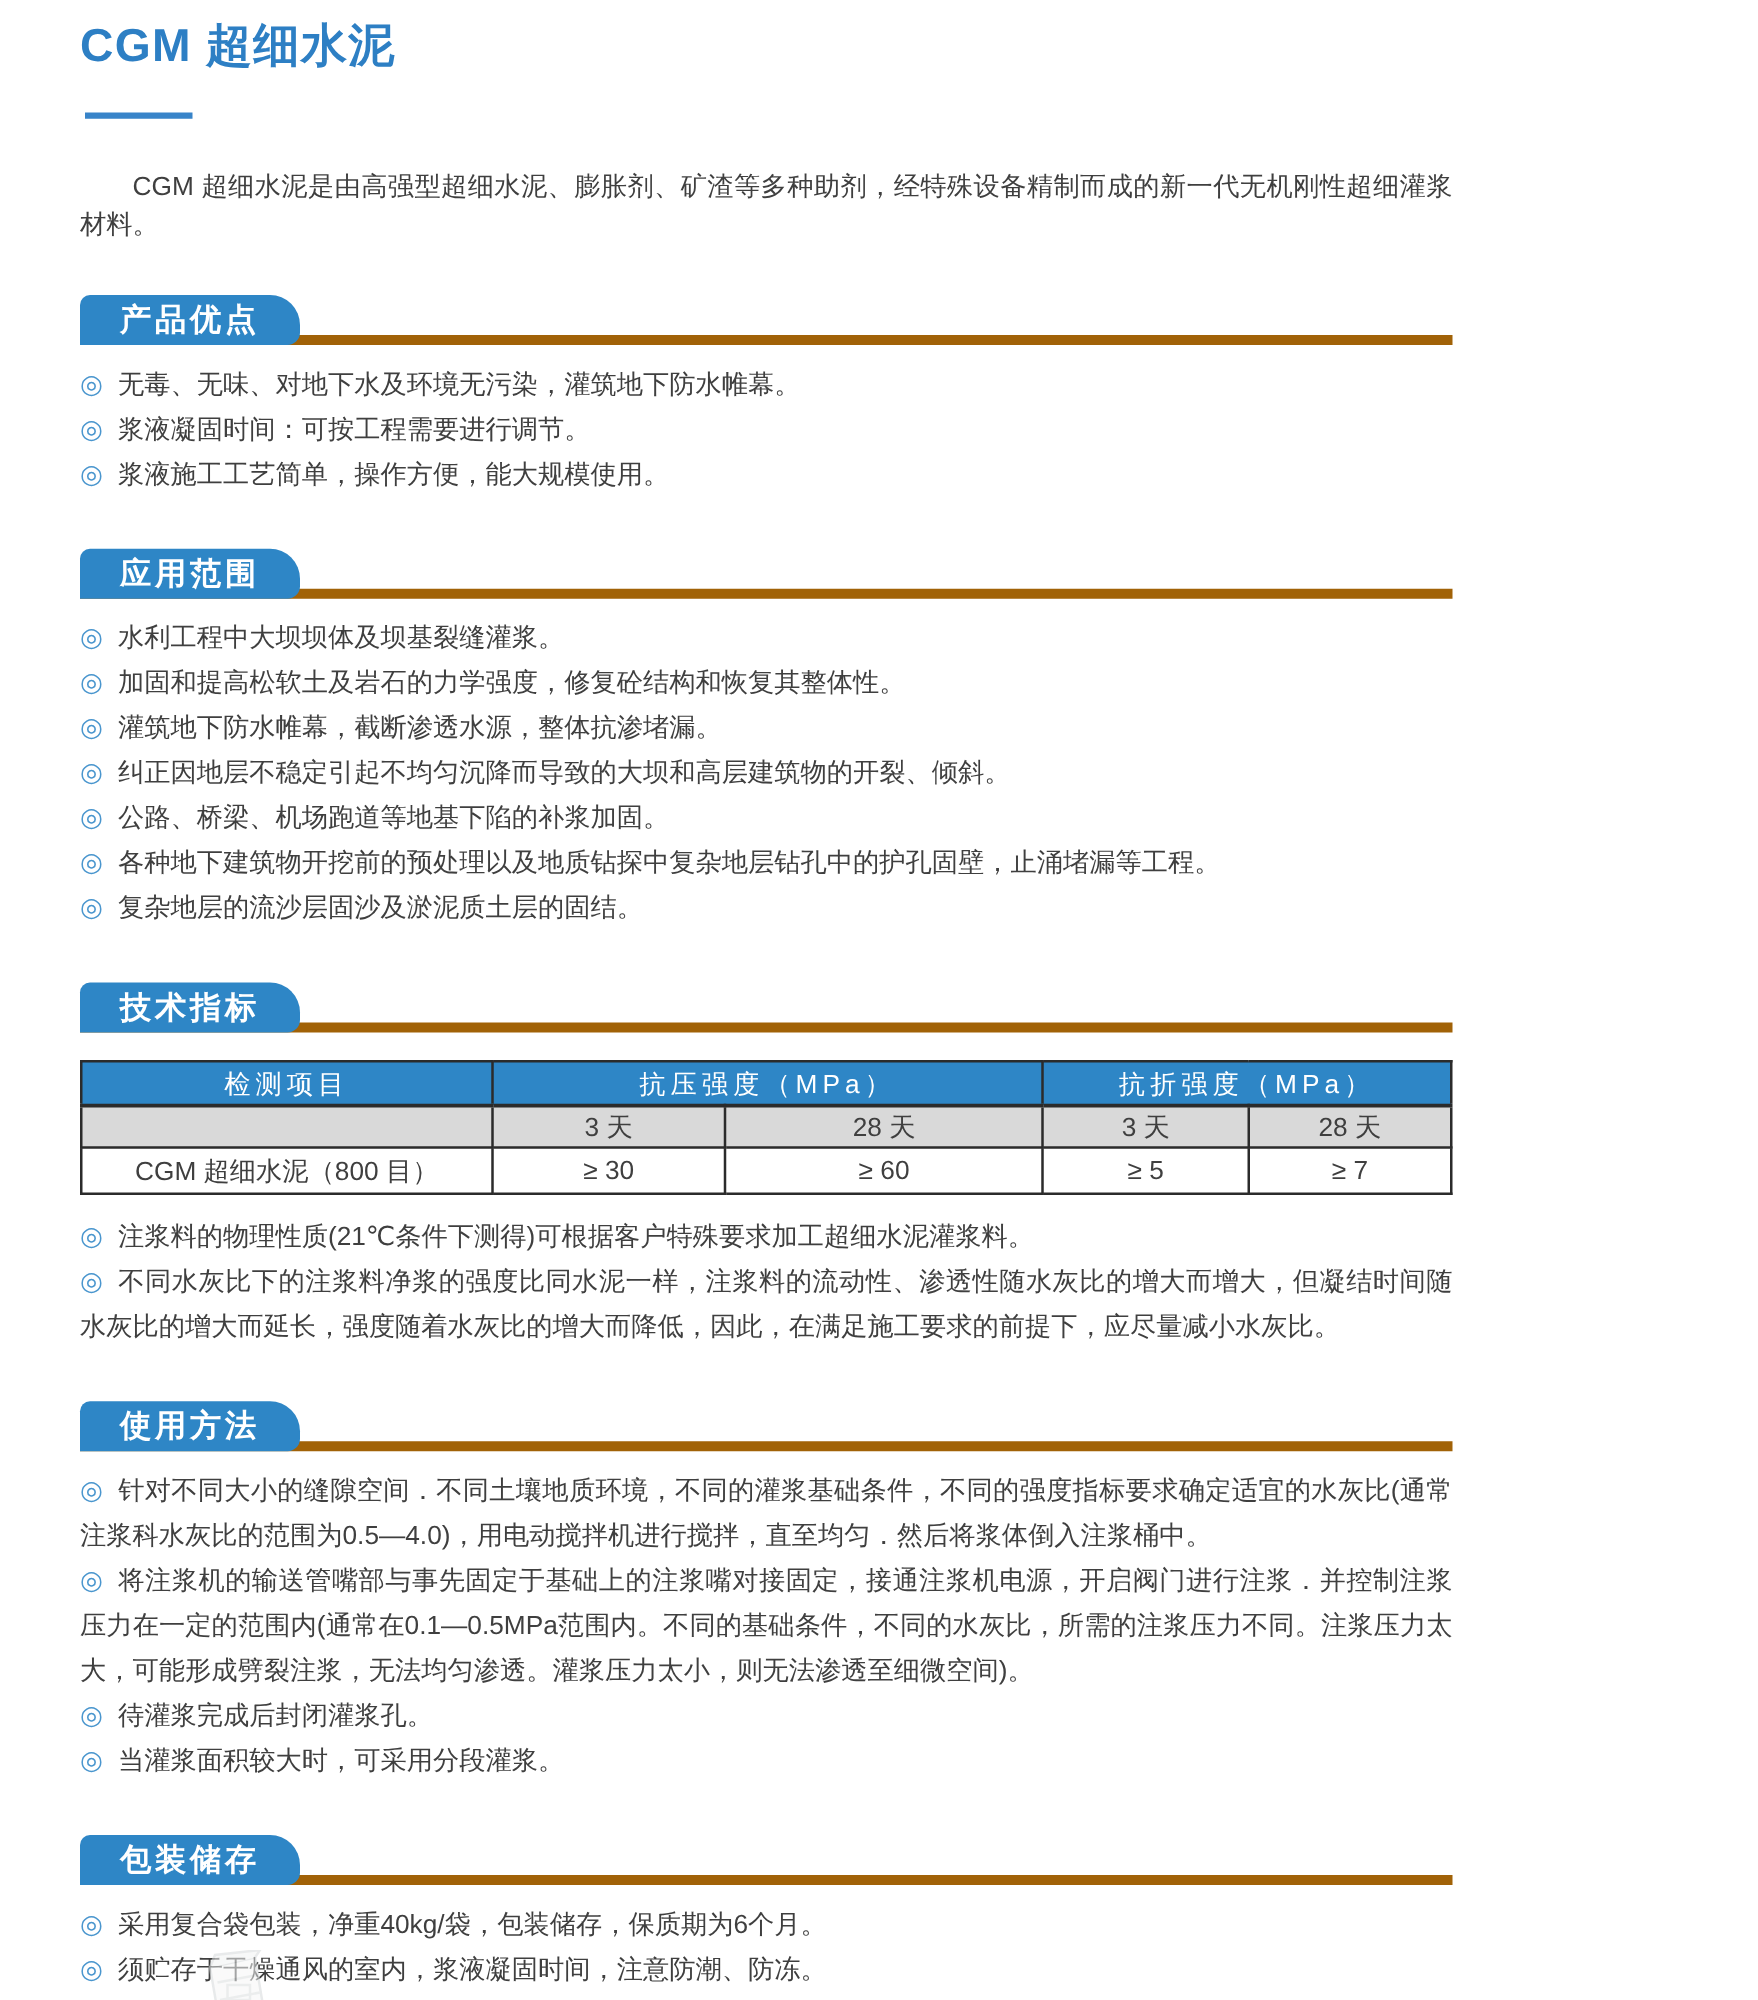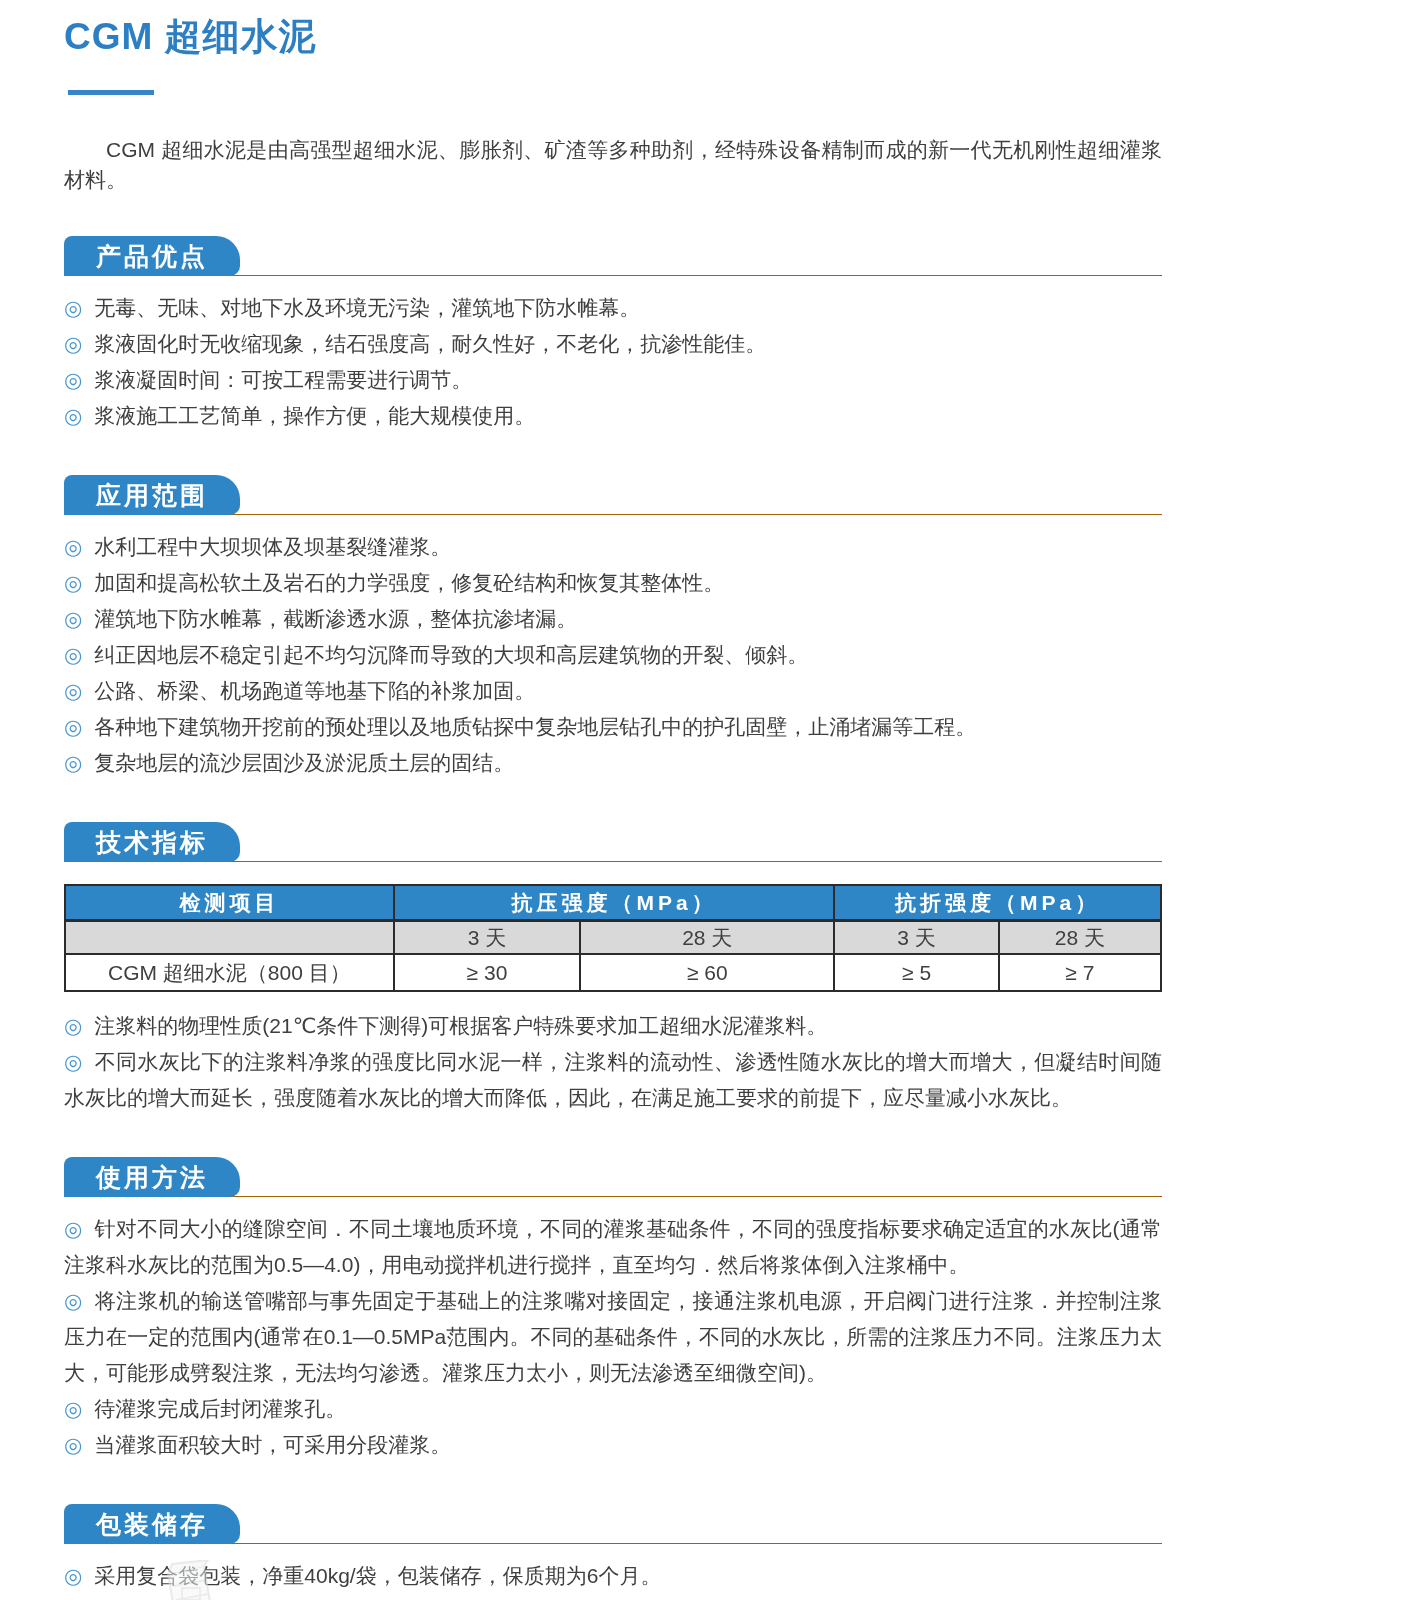--- a/index.html
+++ b/index.html
@@ -30,21 +30,21 @@
   }
   .intro {
     font-size: 21px;
     line-height: 30px;
     margin: 40px 0 0 0;
     text-indent: 2em;
     text-align: justify;
   }
   section { margin-top: 24px; }
   .sec-head {
-    border-bottom: 1px solid #a16207;
+    border-bottom: 8px solid #a16207;
     height: 40px;
     margin-top: 41px;
   }
   .banner {
     display: inline-block;
     min-width: 176px;
     height: 40px;
     line-height: 40px;
     padding: 0 14px;
     text-align: center;
@@ -78,21 +78,21 @@
   }
   table.spec th, table.spec td {
     border: 2px solid #2b2b2b;
     font-size: 21px;
     text-align: center;
     padding: 0;
   }
   table.spec .t-blue th {
     background: #2e86c6;
     color: #ffffff;
-    font-weight: bold;
+    font-weight: normal;
     letter-spacing: 4px;
     height: 35px;
     border-bottom-width: 3px;
   }
   table.spec .t-gray td {
     background: #d9d9d9;
     height: 34px;
   }
   table.spec .t-data td { height: 37px; background:#ffffff; }
   ul.notes { margin-top: 16px; }
@@ -113,21 +113,20 @@
     <div class="title-underline"></div>
     <p class="intro">CGM 超细水泥是由高强型超细水泥、膨胀剂、矿渣等多种助剂，经特殊设备精制而成的新一代无机刚性超细灌浆材料。</p>
   </header>
 
   <section>
     <div class="sec-head">
       <div class="banner">产品优点</div>
     </div>
     <ul class="bullets">
         <li><span class="marker">◎</span><span>无毒、无味、对地下水及环境无污染，灌筑地下防水帷幕。</span></li>
-        <li><span class="marker">◎</span><span>浆液固化时无收缩现象，结石强度高，耐久性好，不老化，抗渗性能佳。</span></li>
         <li><span class="marker">◎</span><span>浆液凝固时间：可按工程需要进行调节。</span></li>
         <li><span class="marker">◎</span><span>浆液施工工艺简单，操作方便，能大规模使用。</span></li>
       </ul>
   </section>
 
   <section>
     <div class="sec-head">
       <div class="banner">应用范围</div>
     </div>
     <ul class="bullets">

